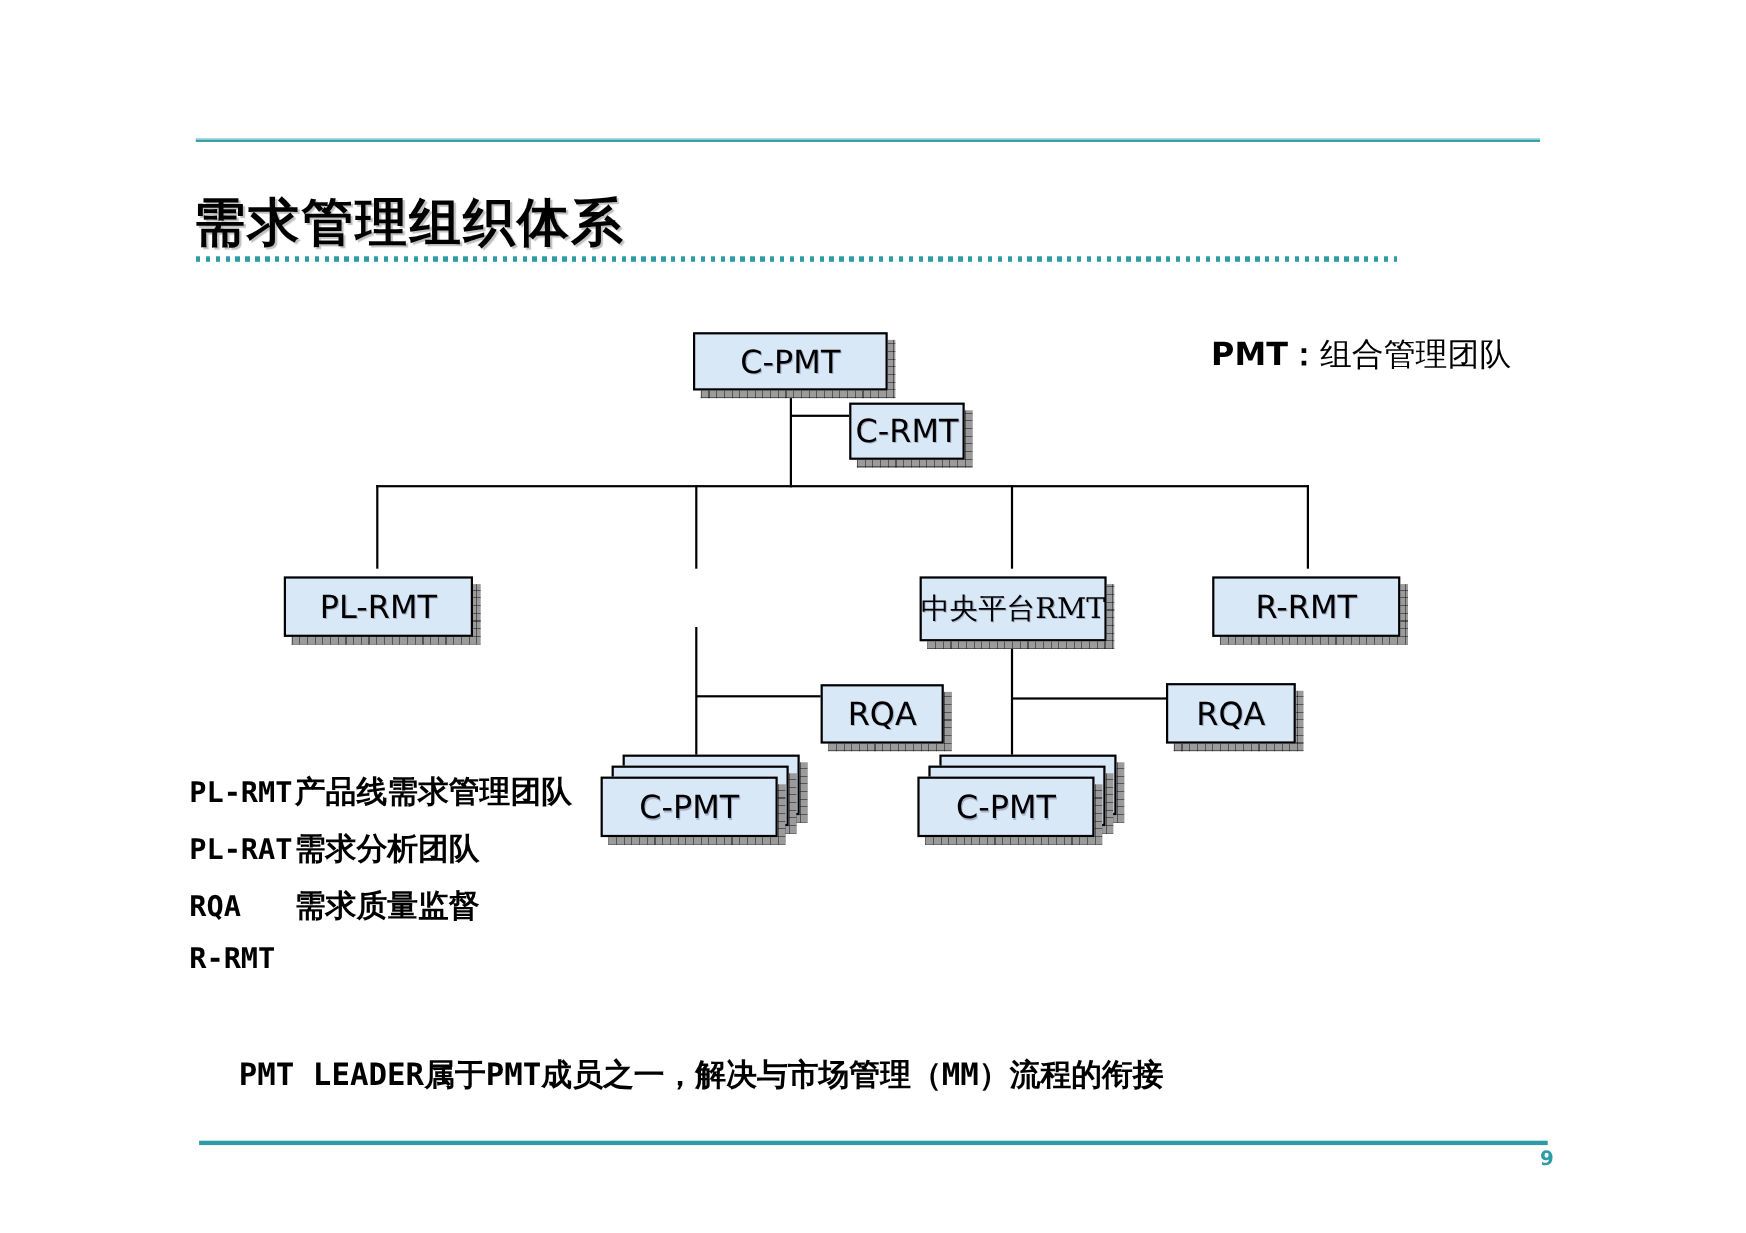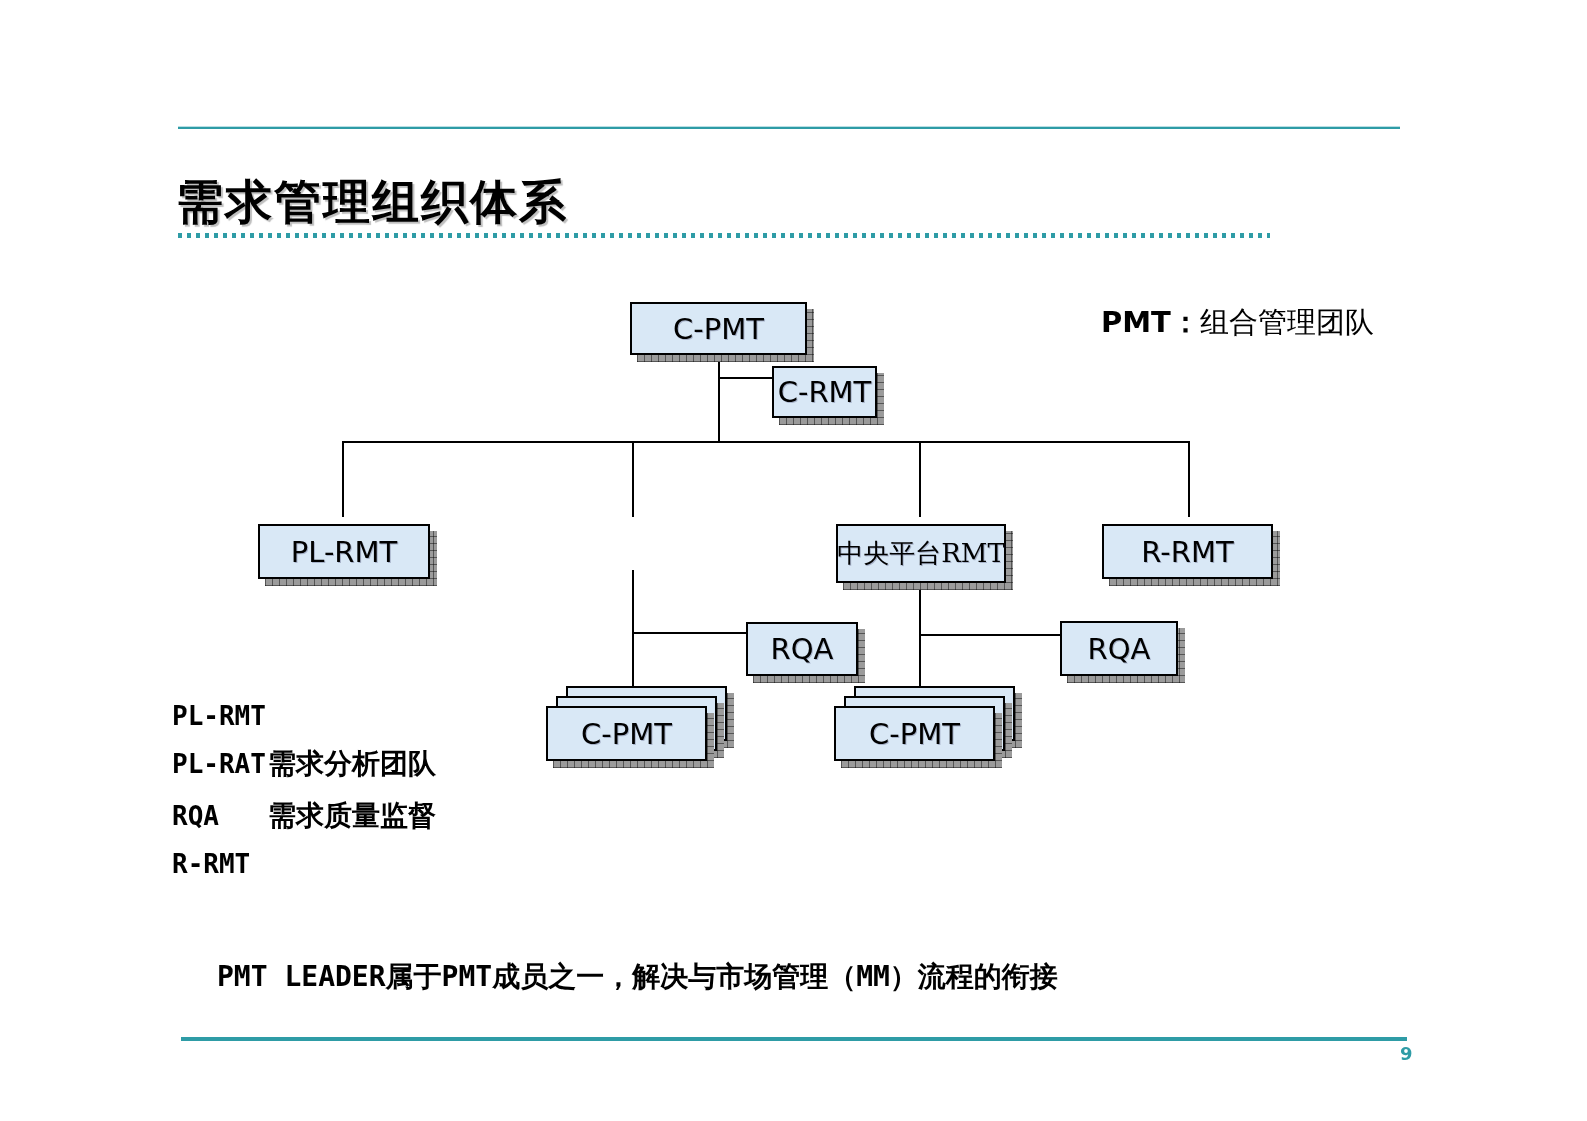--- a/index.html
+++ b/index.html
@@ -183,20 +183,21 @@
         <div class="shadow"></div>
       <div class="node">
           <span class="node-label">C-PMT</span>
         </div>
       </div>
   </div>
 
   <div class="legend">
     <div class="legend-row">
       <span class="legend-term">PL-RMT</span>
+      <span class="legend-def">产品线需求管理团队</span>
     </div>
     <div class="legend-row">
       <span class="legend-term">PL-RAT</span>
       <span class="legend-def">需求分析团队</span>
     </div>
     <div class="legend-row">
       <span class="legend-term">RQA</span>
       <span class="legend-def">需求质量监督</span>
     </div>
     <div class="legend-row">

